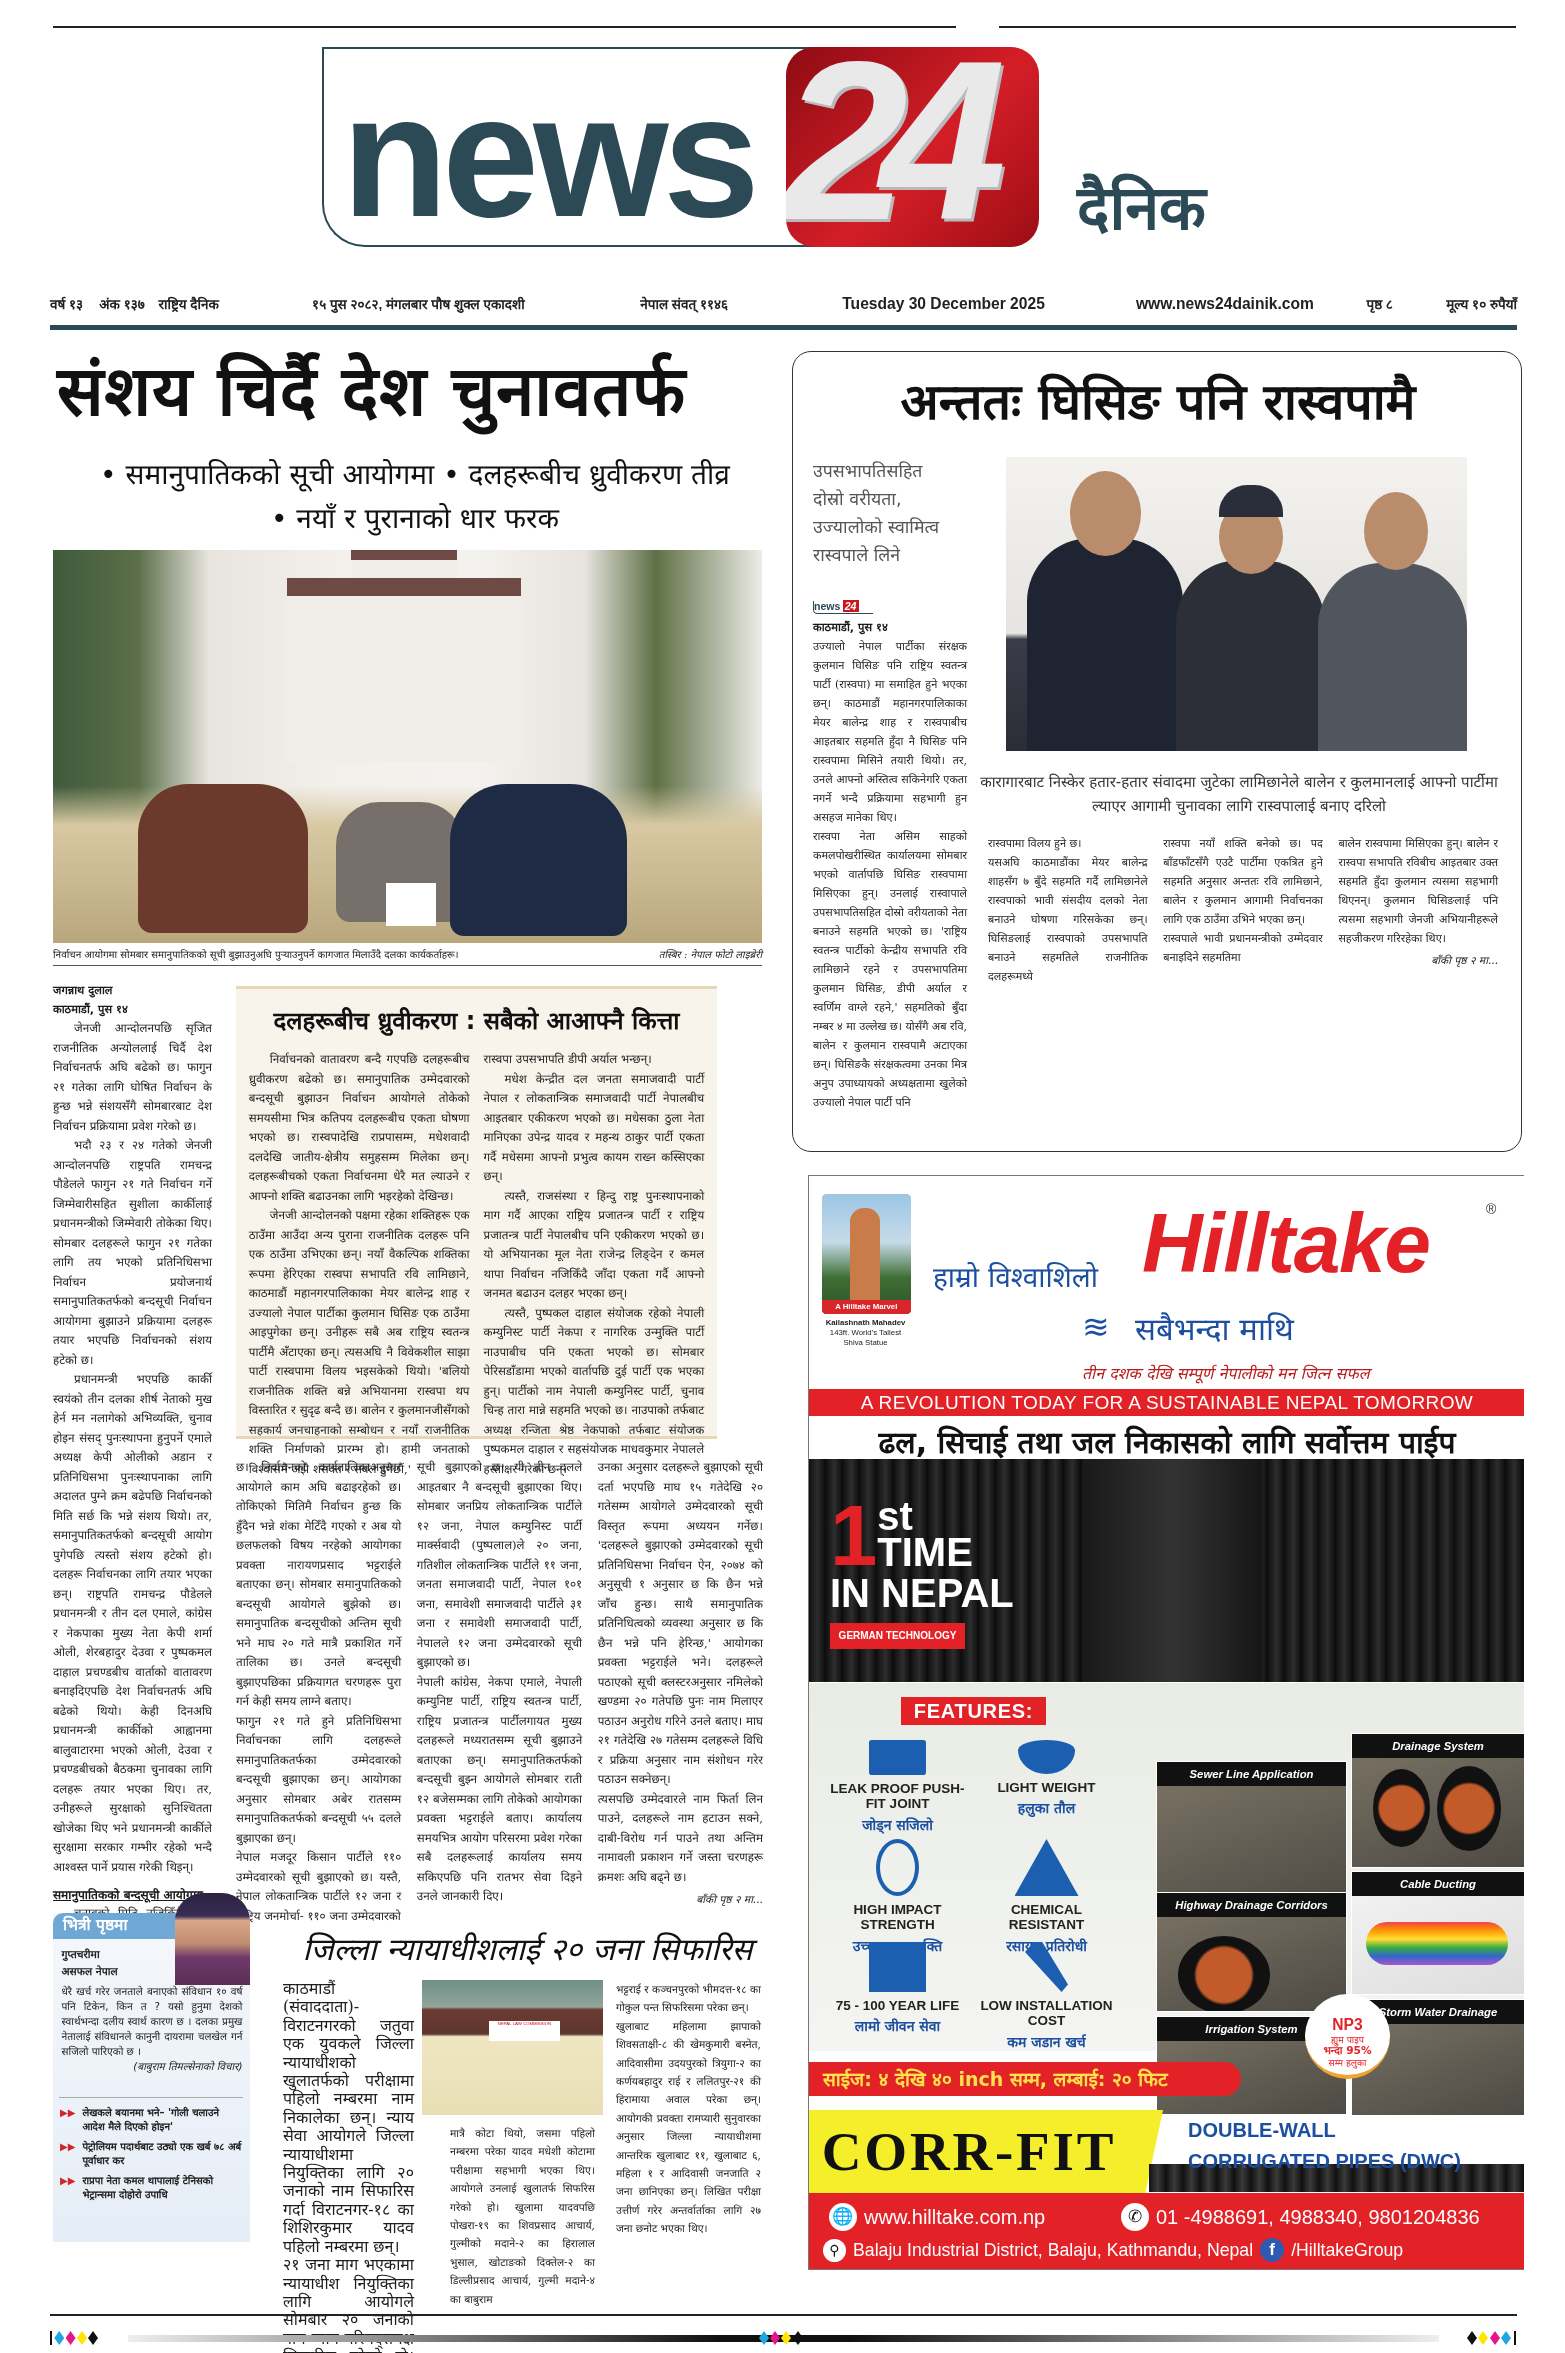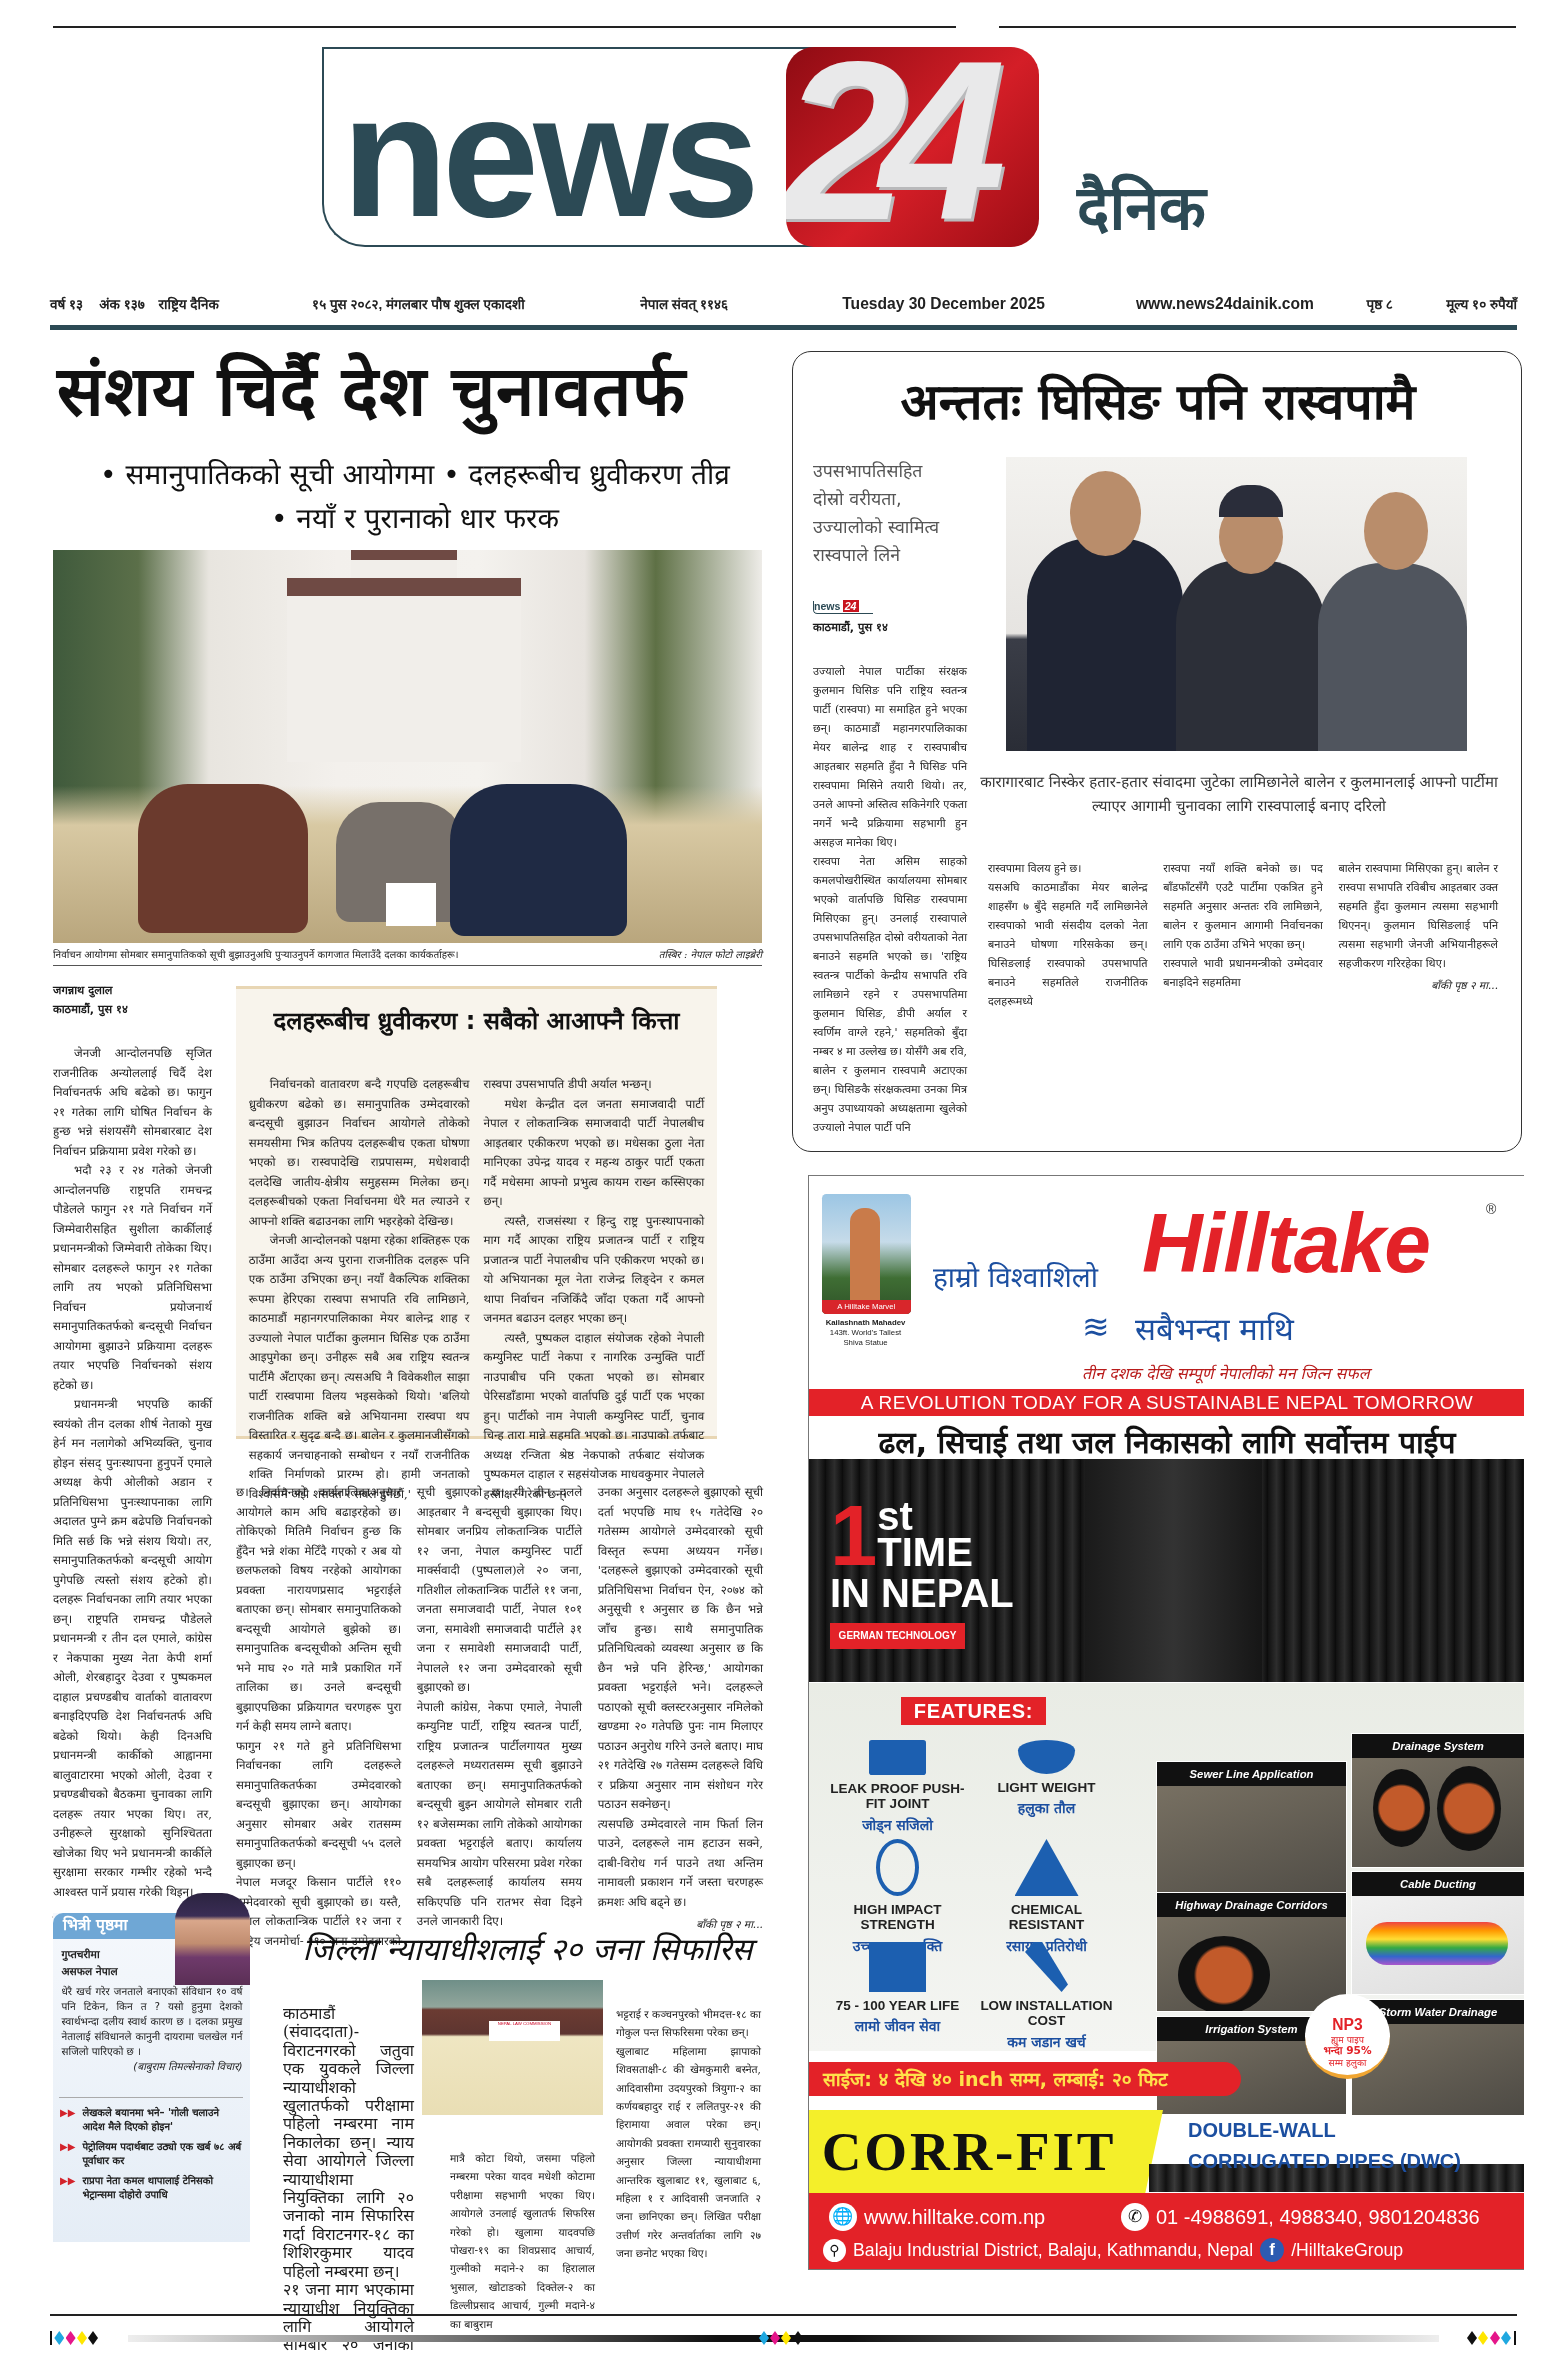--- a/index.html
+++ b/index.html
@@ -1,19 +1,19 @@
 <!DOCTYPE html>
 <html style="font-size:11.3px"><head>
 <meta charset="utf-8">
 <style>
   * { box-sizing: border-box; margin: 0; padding: 0; }
   html, body { width: 1566px; height: 2354px; background: #ffffff; overflow: hidden; }
   body { position: relative; font-family: "DejaVu Sans", sans-serif; color: #1a1a1a; }
   .rule { position: absolute; background: #222; }
-  .body-text { font-family: "DejaVu Serif", serif; font-size: 11.7px; line-height: 19.5px; text-align: justify; color: #1d1d1d; margin-top: 25px; }
+  .body-text { font-family: "DejaVu Serif", serif; font-size: 11.7px; line-height: 19.5px; text-align: justify; color: #1d1d1d; }
   .body-text p { text-indent: 21px; }
   .body-text .noind { text-indent: 0; }
 
   
   .logo-frame { position: absolute; left: 322px; top: 47px; width: 717px; height: 200px; }
   .logo-box { position: absolute; left: 0; top: 0; width: 496px; height: 200px; border: 2.8px solid #2c4a55; border-right: none; border-radius: 0 0 0 43px; background: linear-gradient(90deg, #fff 0%, #fff 85%, rgba(255,255,255,0) 100%); }
   .logo-news { position: absolute; left: 17.7px; top: 20px; font-family: "Liberation Sans", sans-serif; font-weight: bold; font-size: 174px; letter-spacing: -5.7px; color: #2c4a55; line-height: 1; }
   .logo-24 { position: absolute; left: 464px; top: 0; width: 253px; height: 200px; border-radius: 28px; background: linear-gradient(135deg, #8e0b13 0%, #d41e27 55%, #9d0d15 100%); overflow: hidden; }
   .logo-24 span { position: absolute; left: -4.3px; top: -20px; font-family: "Liberation Sans", sans-serif; font-weight: bold; font-style: italic; font-size: 227px; line-height: 1; letter-spacing: -28px; color: #e9e9ea; text-shadow: 2.8px 2.8px 0 #b9b9bb; }
   .logo-dainik { position: absolute; left: 1077px; top: 177px; font-family: "DejaVu Sans", sans-serif; font-weight: bold; font-size: 61px; color: #2c4a55; line-height: 1; }
@@ -65,21 +65,21 @@
   .rbox-photo .m { position: absolute; bottom: 0; border-radius: 64px 64px 0 0; }
   .rbox-photo .h { position: absolute; border-radius: 50%; background: #b98d6b; }
   .rbox-cap { position: absolute; left: 184px; top: 418px; width: 524px; text-align: center; font-family: "DejaVu Sans", sans-serif; font-size: 15px; line-height: 24px; color: #333; }
   .rbox-cols { position: absolute; left: 195px; top: 482px; width: 510px; display: flex; gap: 15.6px; }
   .rbox-cols > div { flex: 1; }
 
   
   .ad { position: absolute; left: 808px; top: 1175px; width: 716px; height: 1095px; border: 1.4px solid #777; border-right: none; background: #fff; overflow: hidden; }
   .ad-statue { position: absolute; left: 12.8px; top: 17.7px; width: 89px; height: 120px; border-radius: 4.3px; background: linear-gradient(180deg, #9cc6e4 0%, #c6dbe9 40%, #3f6e34 70%, #2f5228 100%); overflow: hidden; }
   .ad-statue .fig { position: absolute; left: 28px; top: 14px; width: 30px; height: 103px; background: #c97b4a; border-radius: 14px 14px 2.8px 2.8px; }
-  .ad-statue .band { position: absolute; left: 0; bottom: 0; width: 89px; height: 14px; background: #d8262b; color: #fff; font-family: "Liberation Sans", sans-serif; font-size: 7.8px; font-weight: normal; text-align: center; line-height: 14px; }
+  .ad-statue .band { position: absolute; left: 0; bottom: 0; width: 89px; height: 14px; background: #d8262b; color: #fff; font-family: "Liberation Sans", sans-serif; font-size: 7.8px; font-weight: bold; text-align: center; line-height: 14px; }
   .ad-statue-cap { position: absolute; left: 7px; top: 142px; width: 99px; text-align: center; font-family: "Liberation Sans", sans-serif; font-size: 7.8px; line-height: 10px; color: #222; }
   .ad-tagline { position: absolute; left: 124px; top: 81px; font-family: "DejaVu Sans", sans-serif; font-size: 28px; color: #1c4fa0; }
   .ad-brand { position: absolute; left: 333px; top: 25px; font-family: "Liberation Sans", sans-serif; font-weight: bold; font-style: italic; font-size: 84px; color: #e32228; letter-spacing: -1.4px; line-height: 1; }
   .ad-reg { position: absolute; left: 677px; top: 25px; font-family: "Liberation Sans", sans-serif; font-size: 14px; color: #333; }
   .ad-wave { position: absolute; left: 273px; top: 131px; font-size: 33px; color: #1c4fa0; }
   .ad-above { position: absolute; left: 326px; top: 131px; font-family: "DejaVu Sans", sans-serif; font-size: 31px; color: #1c4fa0; }
   .ad-sub { position: absolute; left: 273px; top: 186px; font-family: "DejaVu Serif", serif; font-style: italic; font-size: 16px; color: #b91c1c; }
   .ad-redbar { position: absolute; left: 0; top: 213px; width: 716px; height: 27px; background: #e32228; color: #fff; font-family: "Liberation Sans", sans-serif; font-size: 19px; text-align: center; line-height: 27px; letter-spacing: 0.4px; }
   .ad-hd { position: absolute; left: 0; top: 245px; width: 716px; text-align: center; font-family: "DejaVu Sans", sans-serif; font-weight: bold; font-size: 30px; color: #111; }
   .ad-pipe { position: absolute; left: 0; top: 283px; width: 716px; height: 223px; background: repeating-linear-gradient(90deg, #111 0px, #2d2d2d 8.5px, #0a0a0a 17px); }

